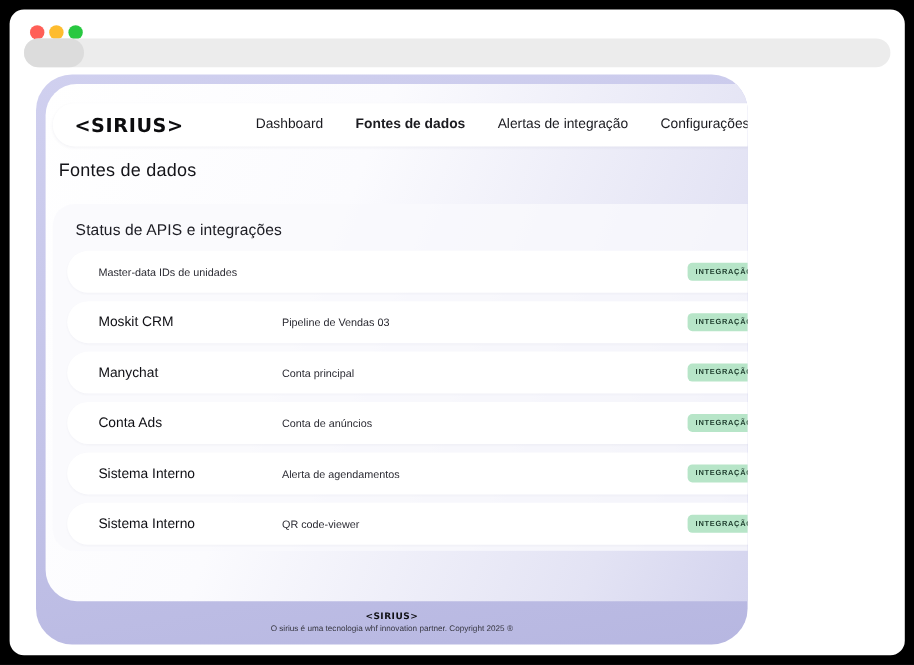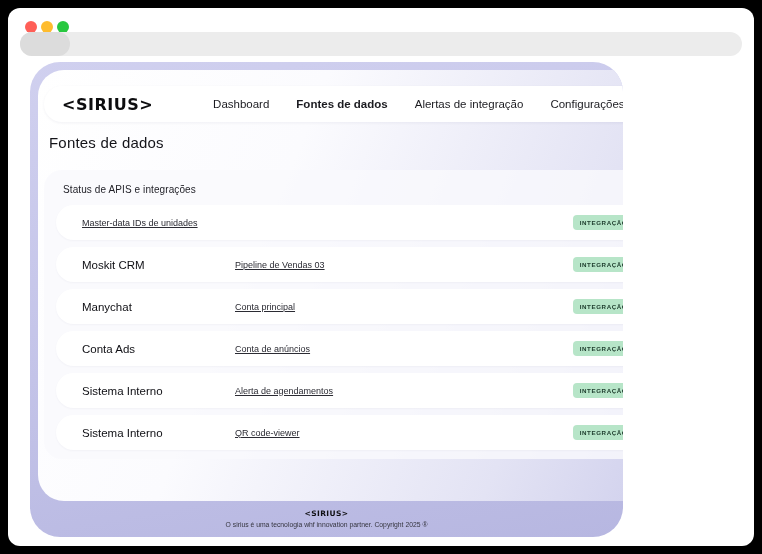--- a/index.html
+++ b/index.html
@@ -34,26 +34,26 @@
 
   
   .page-title { position:absolute; left:11px; top:64px; font-size:15px; font-weight:500; color:#141419; letter-spacing:.2px; }
   .add-btn { position:absolute; right:12px; top:67px; height:24px; background:#fff; border:none; border-radius:12px;
              display:flex; align-items:center; gap:6px; padding:0 13px; cursor:pointer; box-shadow:0 1px 2px rgba(40,40,90,.08); }
   .add-btn span { font-size:9.5px; font-weight:600; color:#111; text-decoration:underline; white-space:nowrap; }
 
   
   .card { position:absolute; left:6px; top:100px; width:667px; height:289px; border-radius:18px;
           background:rgba(249,249,253,.82); padding:12px; }
-  .card-label { font-size:10px; color:#1d1d24; margin:2px 0 0 7px; letter-spacing:.1px; }
+  .card-label { font-size:13px; color:#1d1d24; margin:2px 0 0 7px; letter-spacing:.1px; }
   .rows { margin-top:10px; display:flex; flex-direction:column; gap:7px; }
   .row { height:35px; background:#fff; border-radius:17.5px; display:flex; align-items:center;
          padding:0 16px 0 26px; box-shadow:0 1px 2px rgba(40,40,90,.04); }
   .row .name { width:153px; font-size:11.5px; font-weight:500; color:#0f0f14; white-space:nowrap; }
-  .row .desc { font-size:9px; color:#2b2b33; white-space:nowrap;text-decoration:underline; }
+  .row .desc { font-size:9px; color:#2b2b33; white-space:nowrap; }
   .badge { margin-left:auto; background:#b7e5c8; color:#1c3a2b; font-size:6.2px; font-weight:700;
            letter-spacing:.6px; padding:4px 7px; border-radius:4px; white-space:nowrap; }
   .gear-btn { background:none; border:none; margin-left:9px; width:17px; height:17px; padding:0; cursor:pointer;
               display:flex; align-items:center; justify-content:center; }
 
   
   .footer { position:absolute; left:0; bottom:9px; width:100%; text-align:center; }
   .footer .f-logo { font-family:"DejaVu Sans", sans-serif; font-weight:800; font-size:7.5px; color:#101014; letter-spacing:.4px; }
   .footer .f-copy { font-size:6.8px; color:#35353f; margin-top:3px; }
 

